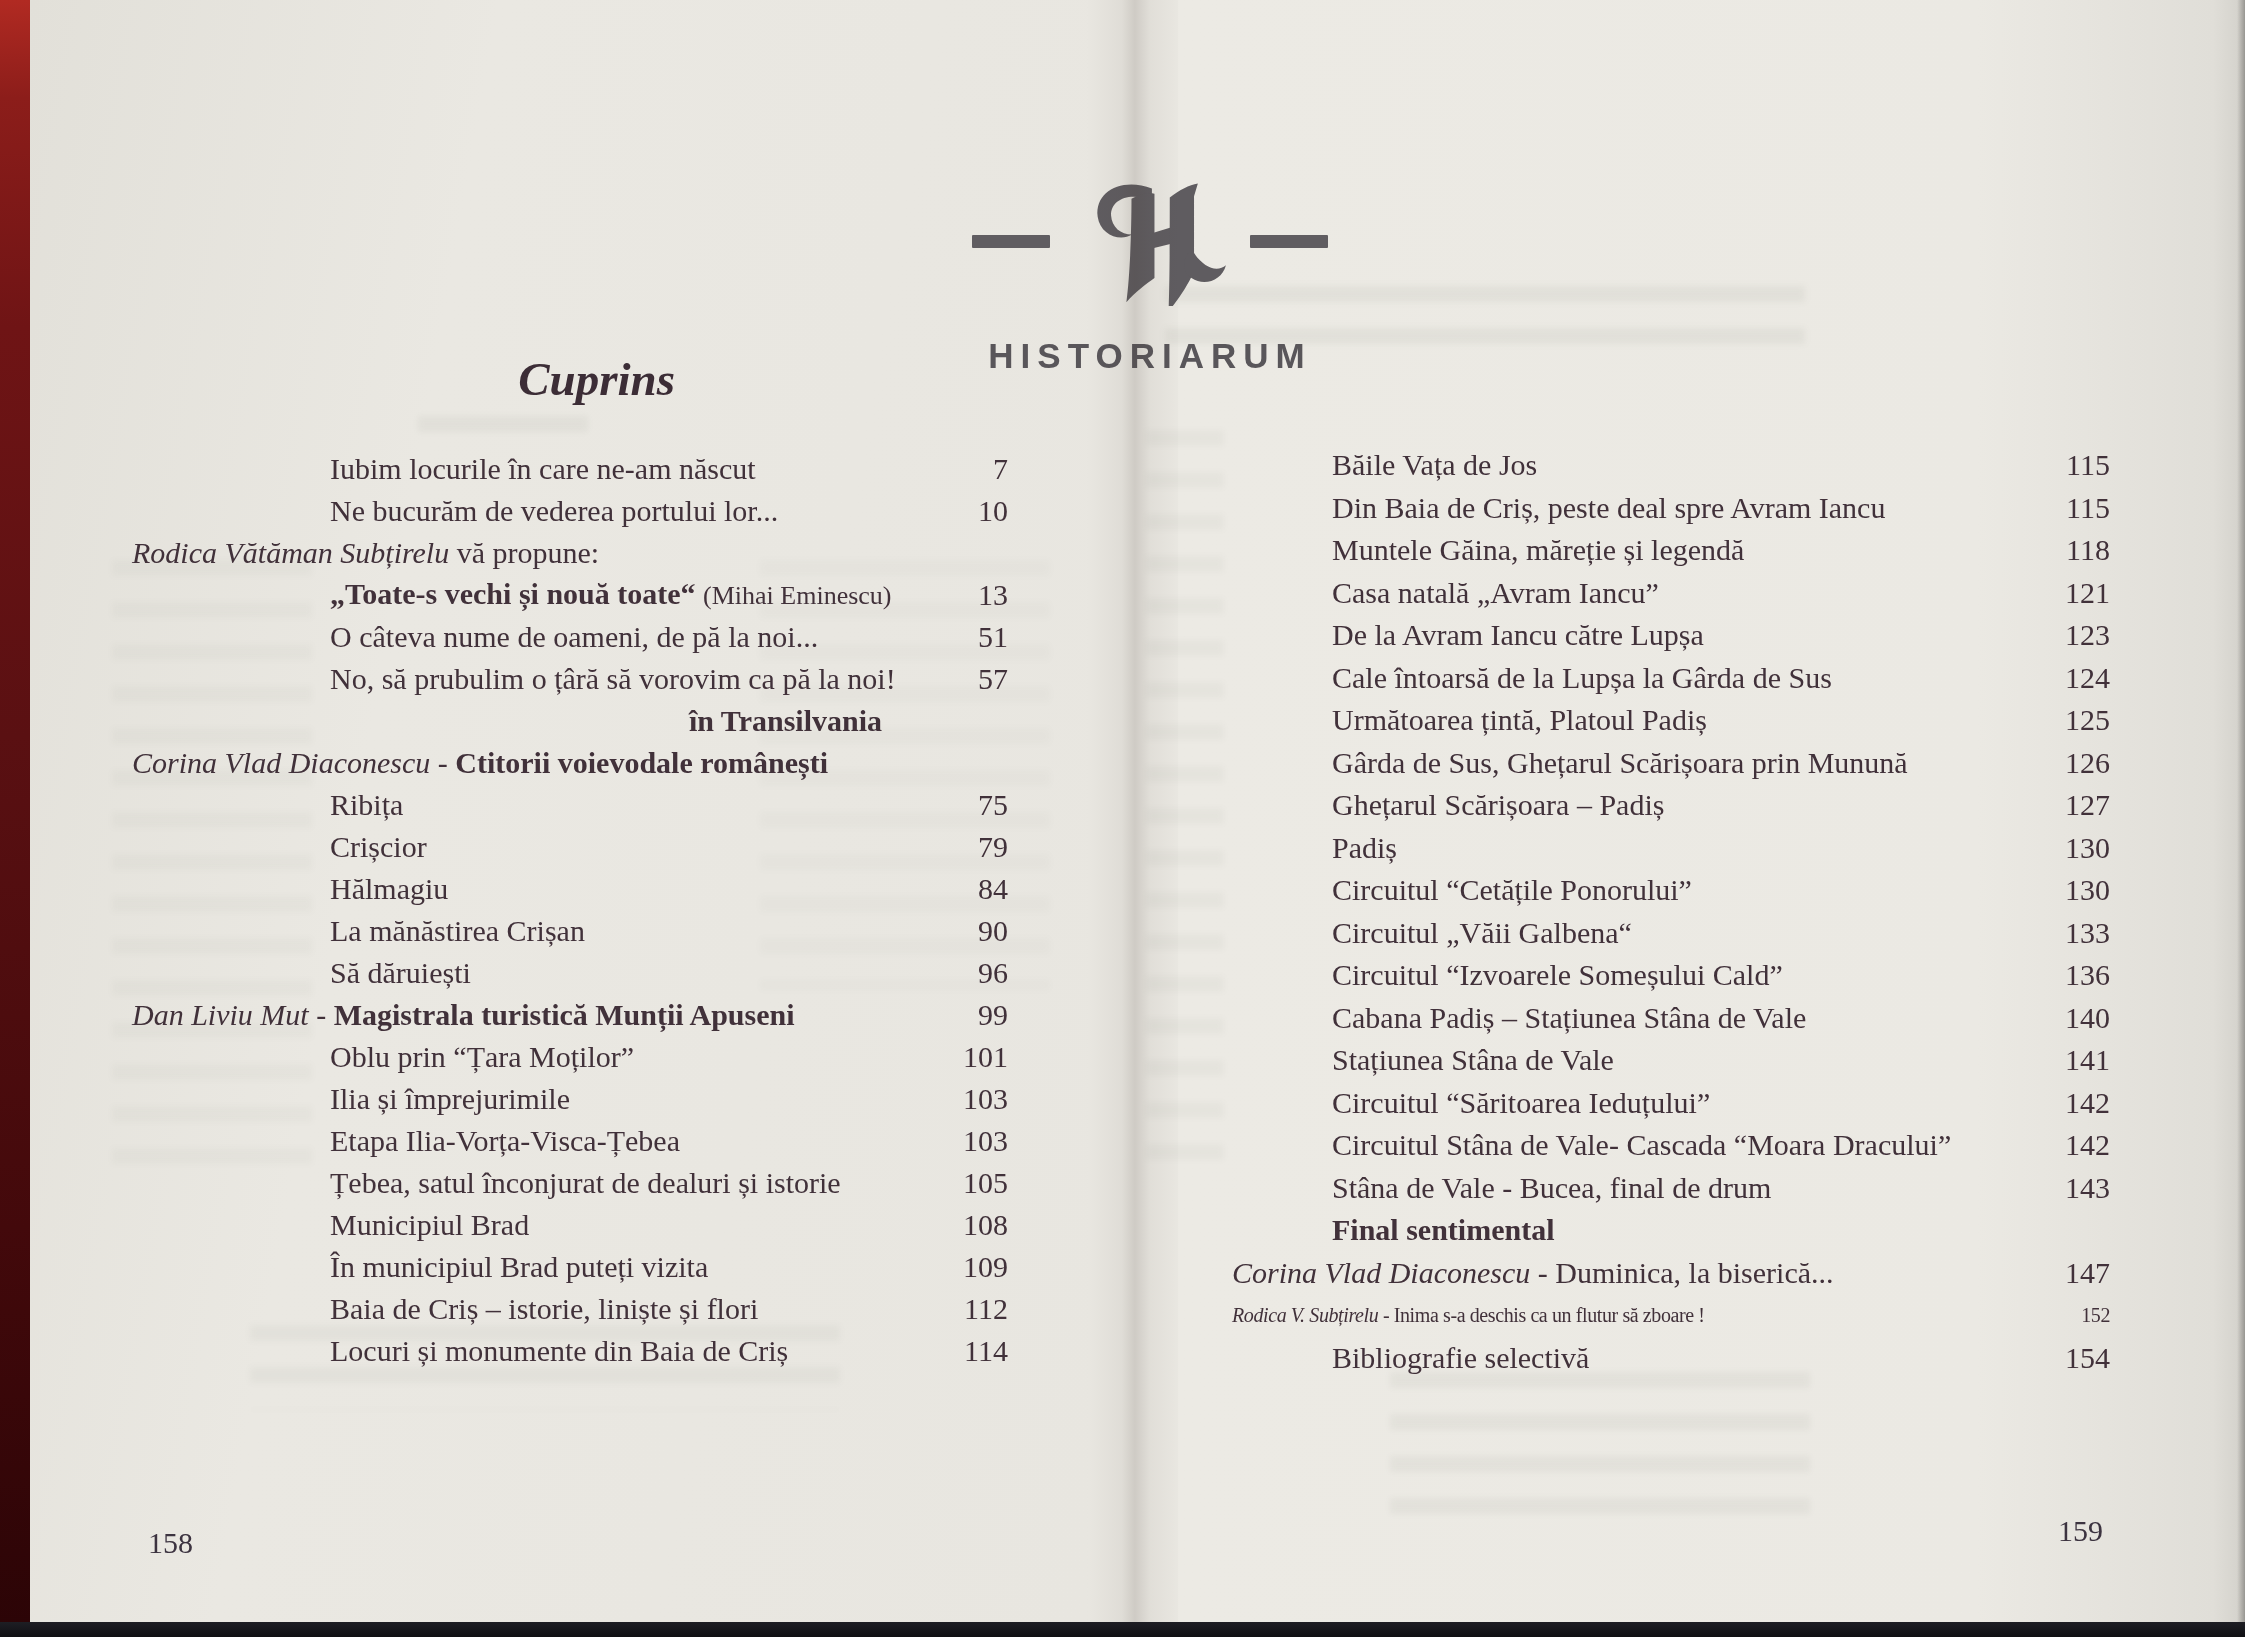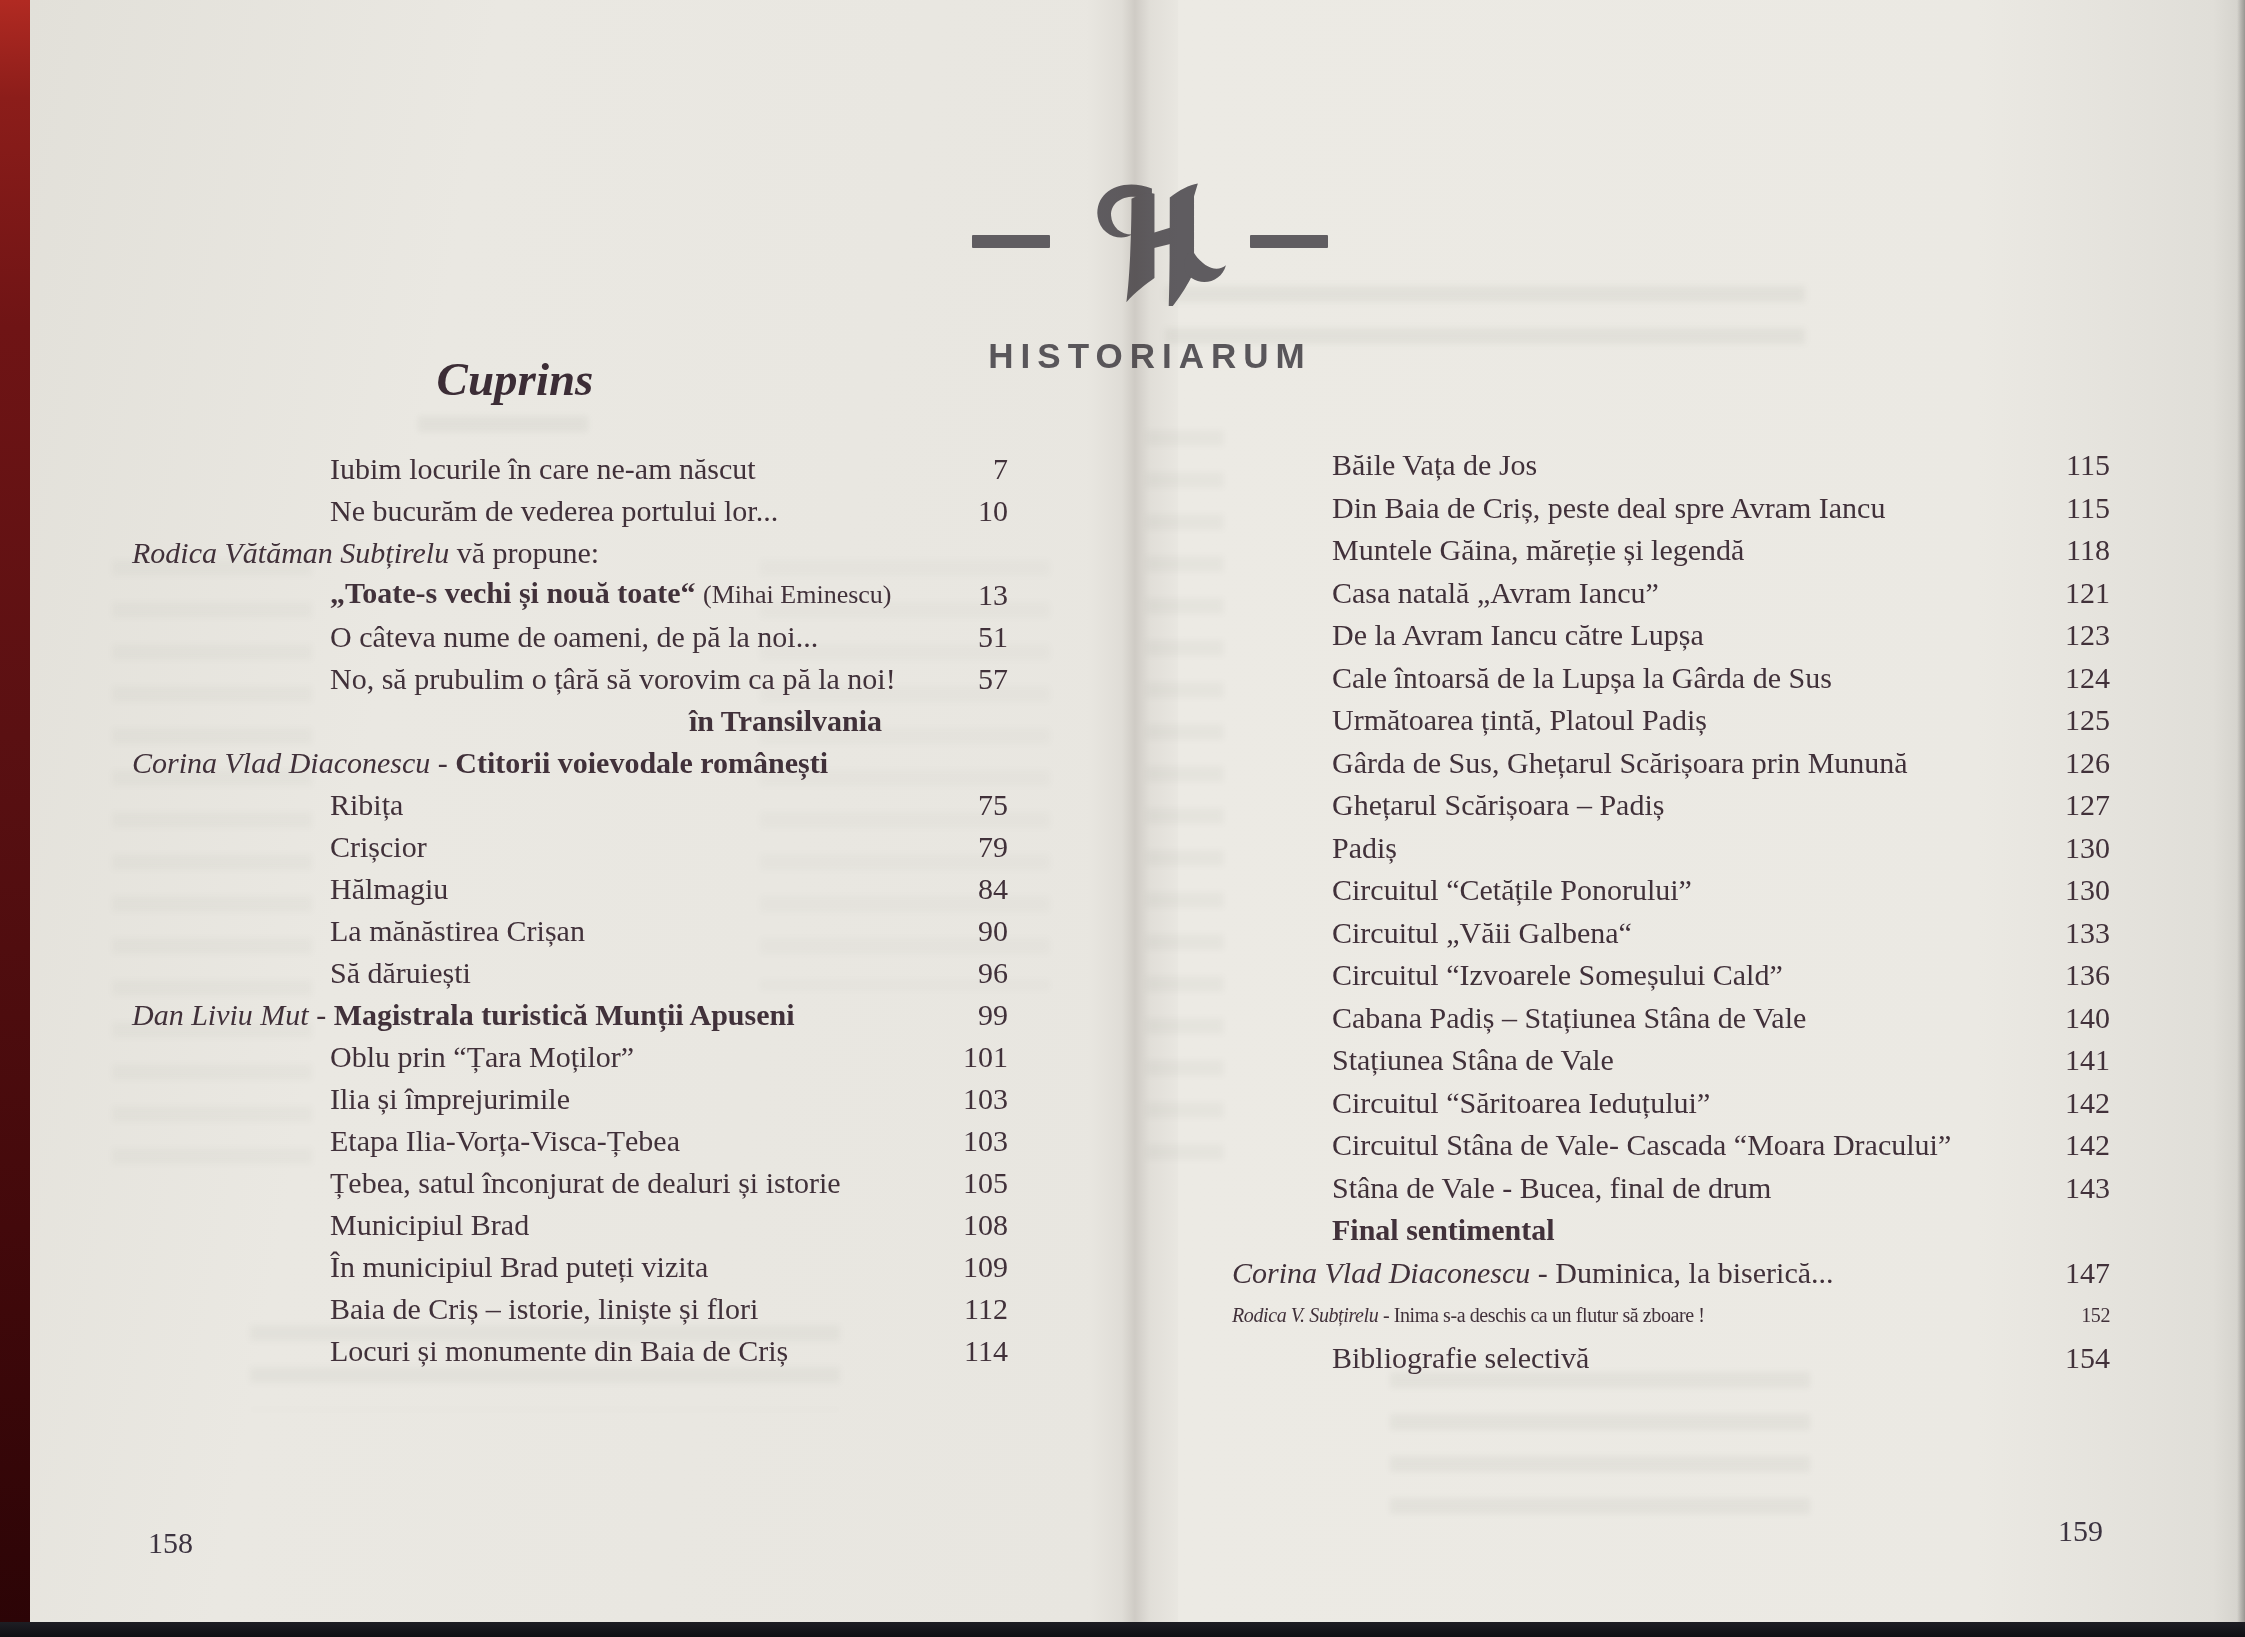--- a/index.html
+++ b/index.html
@@ -28,26 +28,26 @@
   
   .logo-row{position:absolute;left:915px;top:174px;width:470px;height:134px;
     display:flex;align-items:center;justify-content:center;gap:24px;}
   .logo-dash{width:78px;height:13px;background:#605d61;border-radius:1px;flex:none;}
   .logo-mark{flex:none;}
   .wordmark{position:absolute;left:895px;top:336px;width:510px;text-align:center;
     font-family:"Liberation Sans",sans-serif;font-weight:bold;font-size:35px;
     letter-spacing:7px;color:#59565a;}
 
   
-  .toc-title{position:absolute;left:355px;top:352px;width:320px;text-align:center;
+  .toc-title{position:absolute;left:355px;top:352px;width:320px;text-align:right;
     font-size:47px;font-weight:bold;font-style:italic;color:#3c2d36;}
   .toc{position:absolute;color:#41313a;}
   .toc.left-toc{left:132px;top:448px;width:876px;}
   .toc.right-toc{left:1232px;top:444px;width:878px;}
-  .row{display:flex;align-items:flex-end;height:42px;font-size:30px;line-height:42px;white-space:nowrap;}
+  .row{display:flex;align-items:center;height:42px;font-size:30px;line-height:42px;white-space:nowrap;}
   .right-toc .row{height:42.5px;line-height:42.5px;}
   .row .text{flex:1;}
   .row .num{flex:none;width:82px;text-align:right;}
   .left-toc .indent .text{padding-left:198px;}
   .right-toc .indent .text{padding-left:100px;}
   .row.align-right .text{text-align:right;padding-right:44px;}
   .row.tight{font-size:20px;letter-spacing:-.4px;}
   .it{font-style:italic;}
   .b{font-weight:bold;}
   .sm{font-size:26px;}

